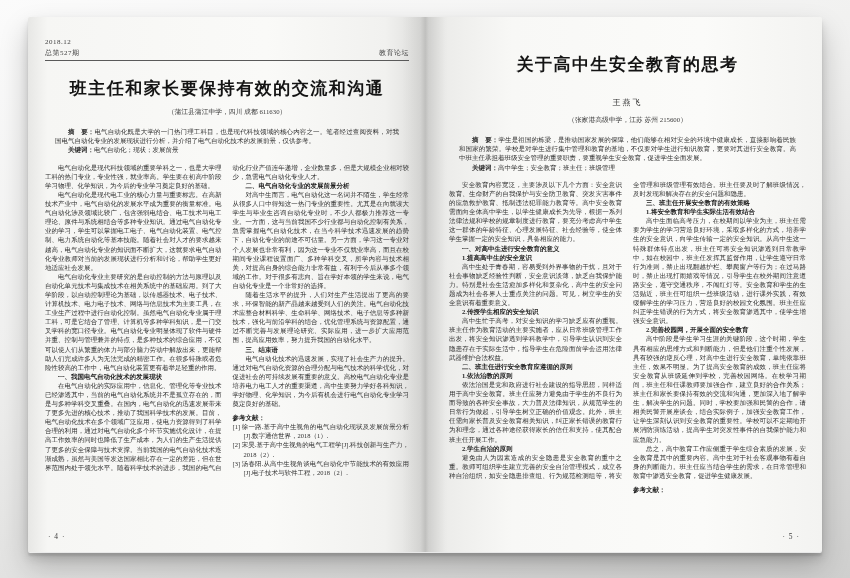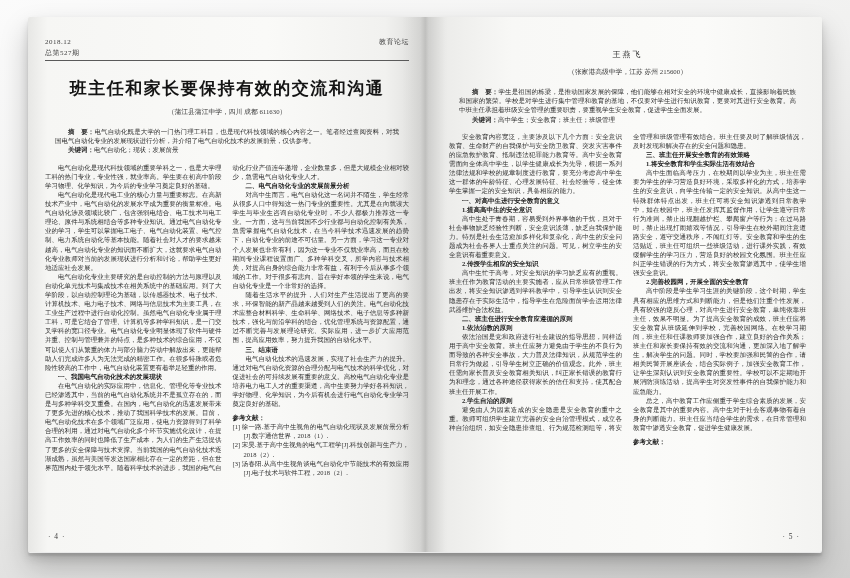--- a/index.html
+++ b/index.html
@@ -30,30 +30,30 @@
     background:linear-gradient(90deg,#d9d9d7 0%,#ececea 5%,#f8f8f6 22%,#fbfbf9 70%,#f3f3f1 100%);
     padding:20px 16px 14px 24px;
   }
   .gutter{
     position:absolute;left:50%;top:0;width:46px;height:100%;
     transform:translateX(-50%);pointer-events:none;
     background:linear-gradient(90deg,rgba(0,0,0,0) 0%,rgba(0,0,0,.05) 40%,rgba(0,0,0,.12) 50%,rgba(0,0,0,.06) 58%,rgba(0,0,0,0) 100%);
   }
   
   .phead{
-    display:flex;justify-content:space-between;align-items:flex-start;
+    display:flex;justify-content:space-between;align-items:flex-end;
     border-bottom:1px solid #5a5a5a;padding-bottom:2px;
     font-size:7px;line-height:1.5;color:#3c3c3c;letter-spacing:.5px;
   }
   
   .title{
     margin-top:16px;text-align:center;font-weight:700;color:#141414;
     font-size:17px;letter-spacing:1.5px;
   }
-  .author{margin-top:12px;text-align:center;font-size:8px;color:#2e2e2e;letter-spacing:2px;}
+  .author{margin-top:21px;text-align:center;font-size:8px;color:#2e2e2e;letter-spacing:2px;}
   .affil{margin-top:7px;text-align:center;font-size:6.8px;color:#3a3a3a;}
   
   .abs{
     margin:10px 10px 0 10px;font-size:6.5px;line-height:1.42;
     text-align:justify;color:#2f2f2f;
   }
   .abs p{margin:0;text-indent:2em;}
   .abs .lbl{font-weight:700;font-family:"Liberation Sans","DejaVu Sans",sans-serif;}
   
   .body{
@@ -118,20 +118,21 @@
           <p class="blk ref">[1] 徐一路.基于高中生视角的电气自动化现状及发展前景分析[J].数字通信世界，2018（1）.</p>
           <p class="blk ref">[2] 宋昊.基于高中生视角的电气工程学[J].科技创新与生产力，2018（2）.</p>
           <p class="blk ref">[3] 汤春阳.从高中生视角谈电气自动化中节能技术的有效应用[J].电子技术与软件工程，2018（2）.</p>
         </div>
 
       <div class="pageno outer-left">· 4 ·</div>
     </div>
 
     <div class="page right">
 
+      <div class="title">关于高中生安全教育的思考</div>
       <div class="author">王燕飞</div>
       <div class="affil">（张家港高级中学，江苏  苏州  215600）</div>
 
       <div class="abs">
         <p><span class="lbl">摘　要：</span><span>学生是祖国的栋梁，是推动国家发展的保障，他们能够在相对安全的环境中健康成长，直接影响着民族和国家的繁荣。学校是对学生进行集中管理和教育的基地，不仅要对学生进行知识教育，更要对其进行安全教育。高中班主任承担着班级安全管理的重要职责，要重视学生安全教育，促进学生全面发展。</span></p>
         <p><span class="lbl">关键词：</span><span>高中学生；安全教育；班主任；班级管理</span></p>
       </div>
 
       <div class="body">
           <p class="blk para">安全教育内容宽泛，主要涉及以下几个方面：安全意识教育、生命财产的自我保护与安全防卫教育、突发灾害事件的应急救护教育、抵制违法犯罪能力教育等。高中安全教育需面向全体高中学生，以学生健康成长为先导，根据一系列法律法规和学校的规章制度进行教育，要充分考虑高中学生这一群体的年龄特征、心理发展特征、社会经验等，使全体学生掌握一定的安全知识，具备相应的能力。</p>

